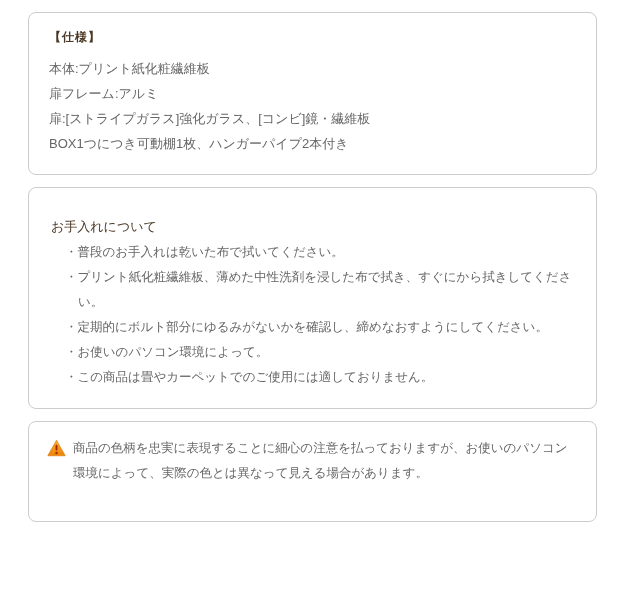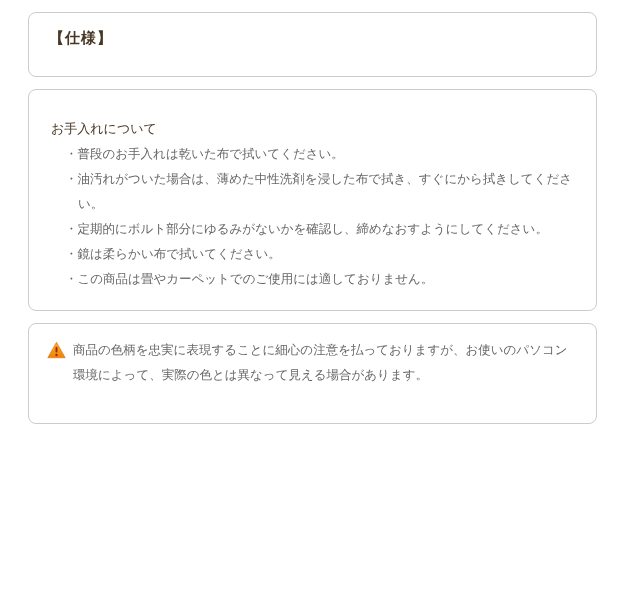--- a/index.html
+++ b/index.html
@@ -22,21 +22,21 @@
     box-sizing: border-box;
     width: 569px;
     border: 1px solid #cccccc;
     border-radius: 8px;
     background: #ffffff;
     padding: 16px 20px 18px 20px;
     margin-bottom: 12px;
   }
   .box-title {
     margin: 0 0 10px 0;
-    font-size: 15px;
+    font-size: 12px;
     font-weight: bold;
     color: #4a3723;
     letter-spacing: 1px;
   }
   .spec-lines .spec-line {
     font-size: 13px;
     line-height: 25px;
     color: #666666;
     white-space: pre-wrap;
   }
@@ -98,34 +98,44 @@
       <stop offset="0" stop-color="#fbaf33"></stop>
       <stop offset="1" stop-color="#ee8208"></stop>
     </linearGradient>
   </defs>
 </svg>
 
 <div class="page">
 
   <section class="box">
     <h2 class="box-title">【仕様】</h2>
+    <div class="spec-lines">
+
+        <div class="spec-line">本体:プリント紙化粧繊維板</div>
+
+        <div class="spec-line">扉フレーム:アルミ</div>
+
+        <div class="spec-line">扉:[ストライプガラス]強化ガラス、[コンビ]鏡・繊維板</div>
+
+        <div class="spec-line">BOX1つにつき可動棚1枚、ハンガーパイプ2本付き</div>
+      </div>
   </section>
 
   <section class="box">
     <h3 class="care-subtitle">お手入れについて</h3>
     <ul class="caution-list">
 
         <li>・普段のお手入れは乾いた布で拭いてください。</li>
 
-        <li>・油汚れがついた場合は、薄めた中性洗剤を浸した布で拭き、すぐにから拭きしてください。</li>
+        <li>・プリント紙化粧繊維板、薄めた中性洗剤を浸した布で拭き、すぐにから拭きしてください。</li>
 
 
         <li>・定期的にボルト部分にゆるみがないかを確認し、締めなおすようにしてください。</li>
 
-        <li>・鏡は柔らかい布で拭いてください。</li>
+        <li>・お使いのパソコン環境によって。</li>
 
 
         <li>・この商品は畳やカーペットでのご使用には適しておりません。</li>
       </ul>
   </section>
 
   <section class="box notice-box">
 
       <div class="notice-row">
         <svg class="warn-icon" viewBox="0 0 24 22">

